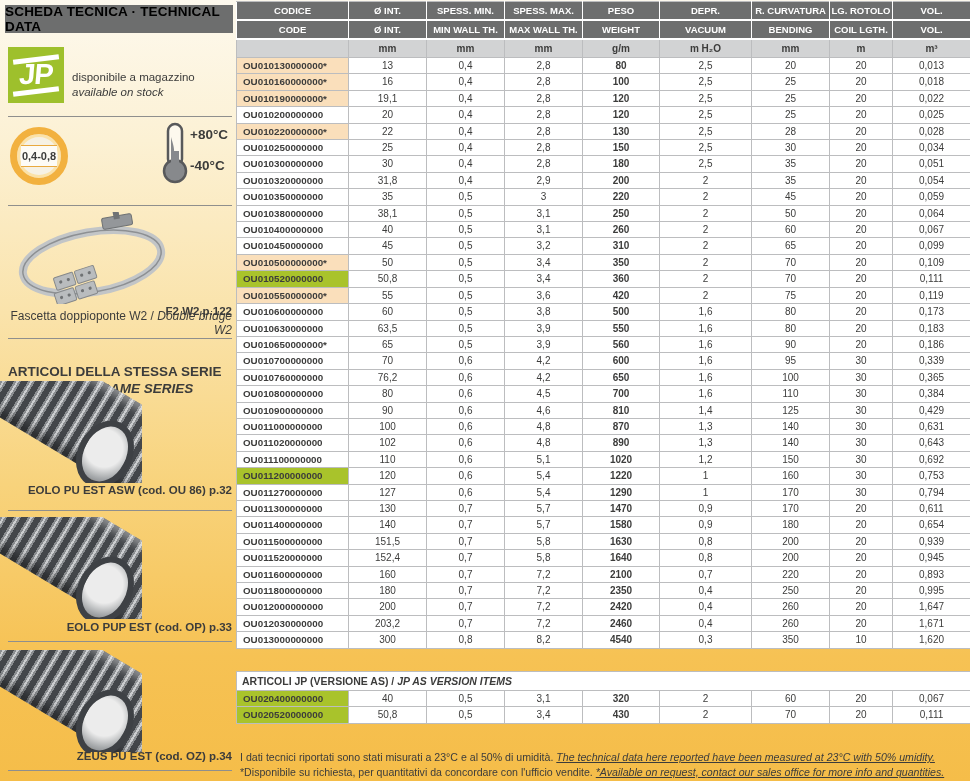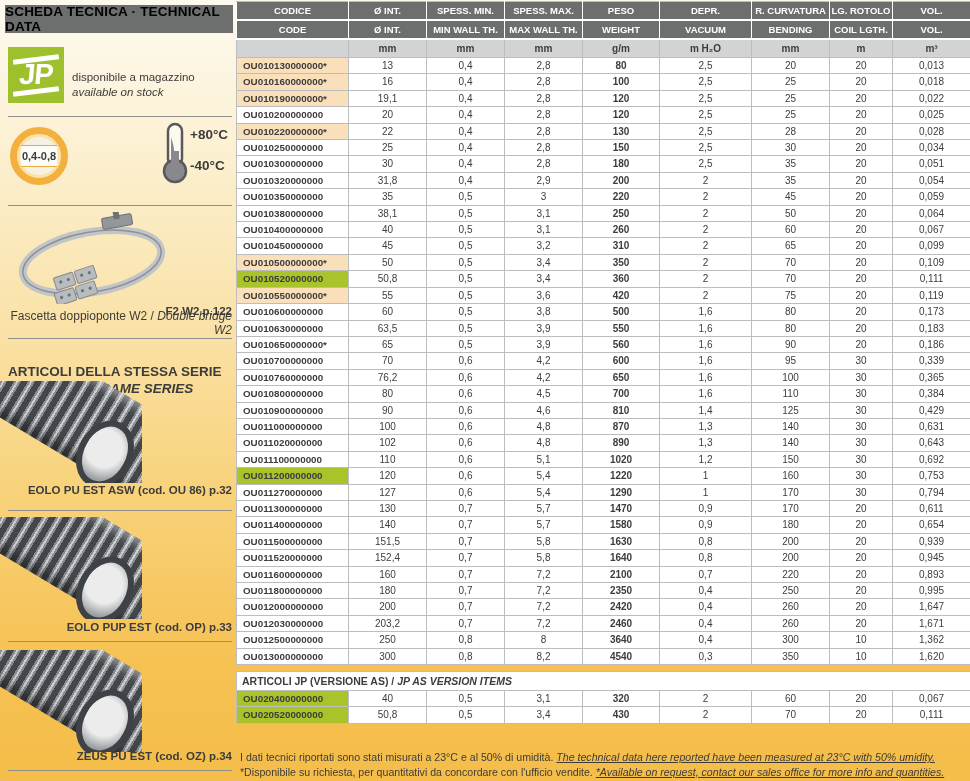--- a/index.html
+++ b/index.html
@@ -584,31 +584,20 @@
         <td>203,2</td>
         <td>0,7</td>
         <td>7,2</td>
         <td class="peso">2460</td>
         <td>0,4</td>
         <td>260</td>
         <td>20</td>
         <td>1,671</td>
       </tr>
       <tr>
-        <td class="code">OU012500000000</td>
-        <td>250</td>
-        <td>0,8</td>
-        <td>8</td>
-        <td class="peso">3640</td>
-        <td>0,4</td>
-        <td>300</td>
-        <td>10</td>
-        <td>1,362</td>
-      </tr>
-      <tr>
         <td class="code">OU013000000000</td>
         <td>300</td>
         <td>0,8</td>
         <td>8,2</td>
         <td class="peso">4540</td>
         <td>0,3</td>
         <td>350</td>
         <td>10</td>
         <td>1,620</td>
       </tr>

